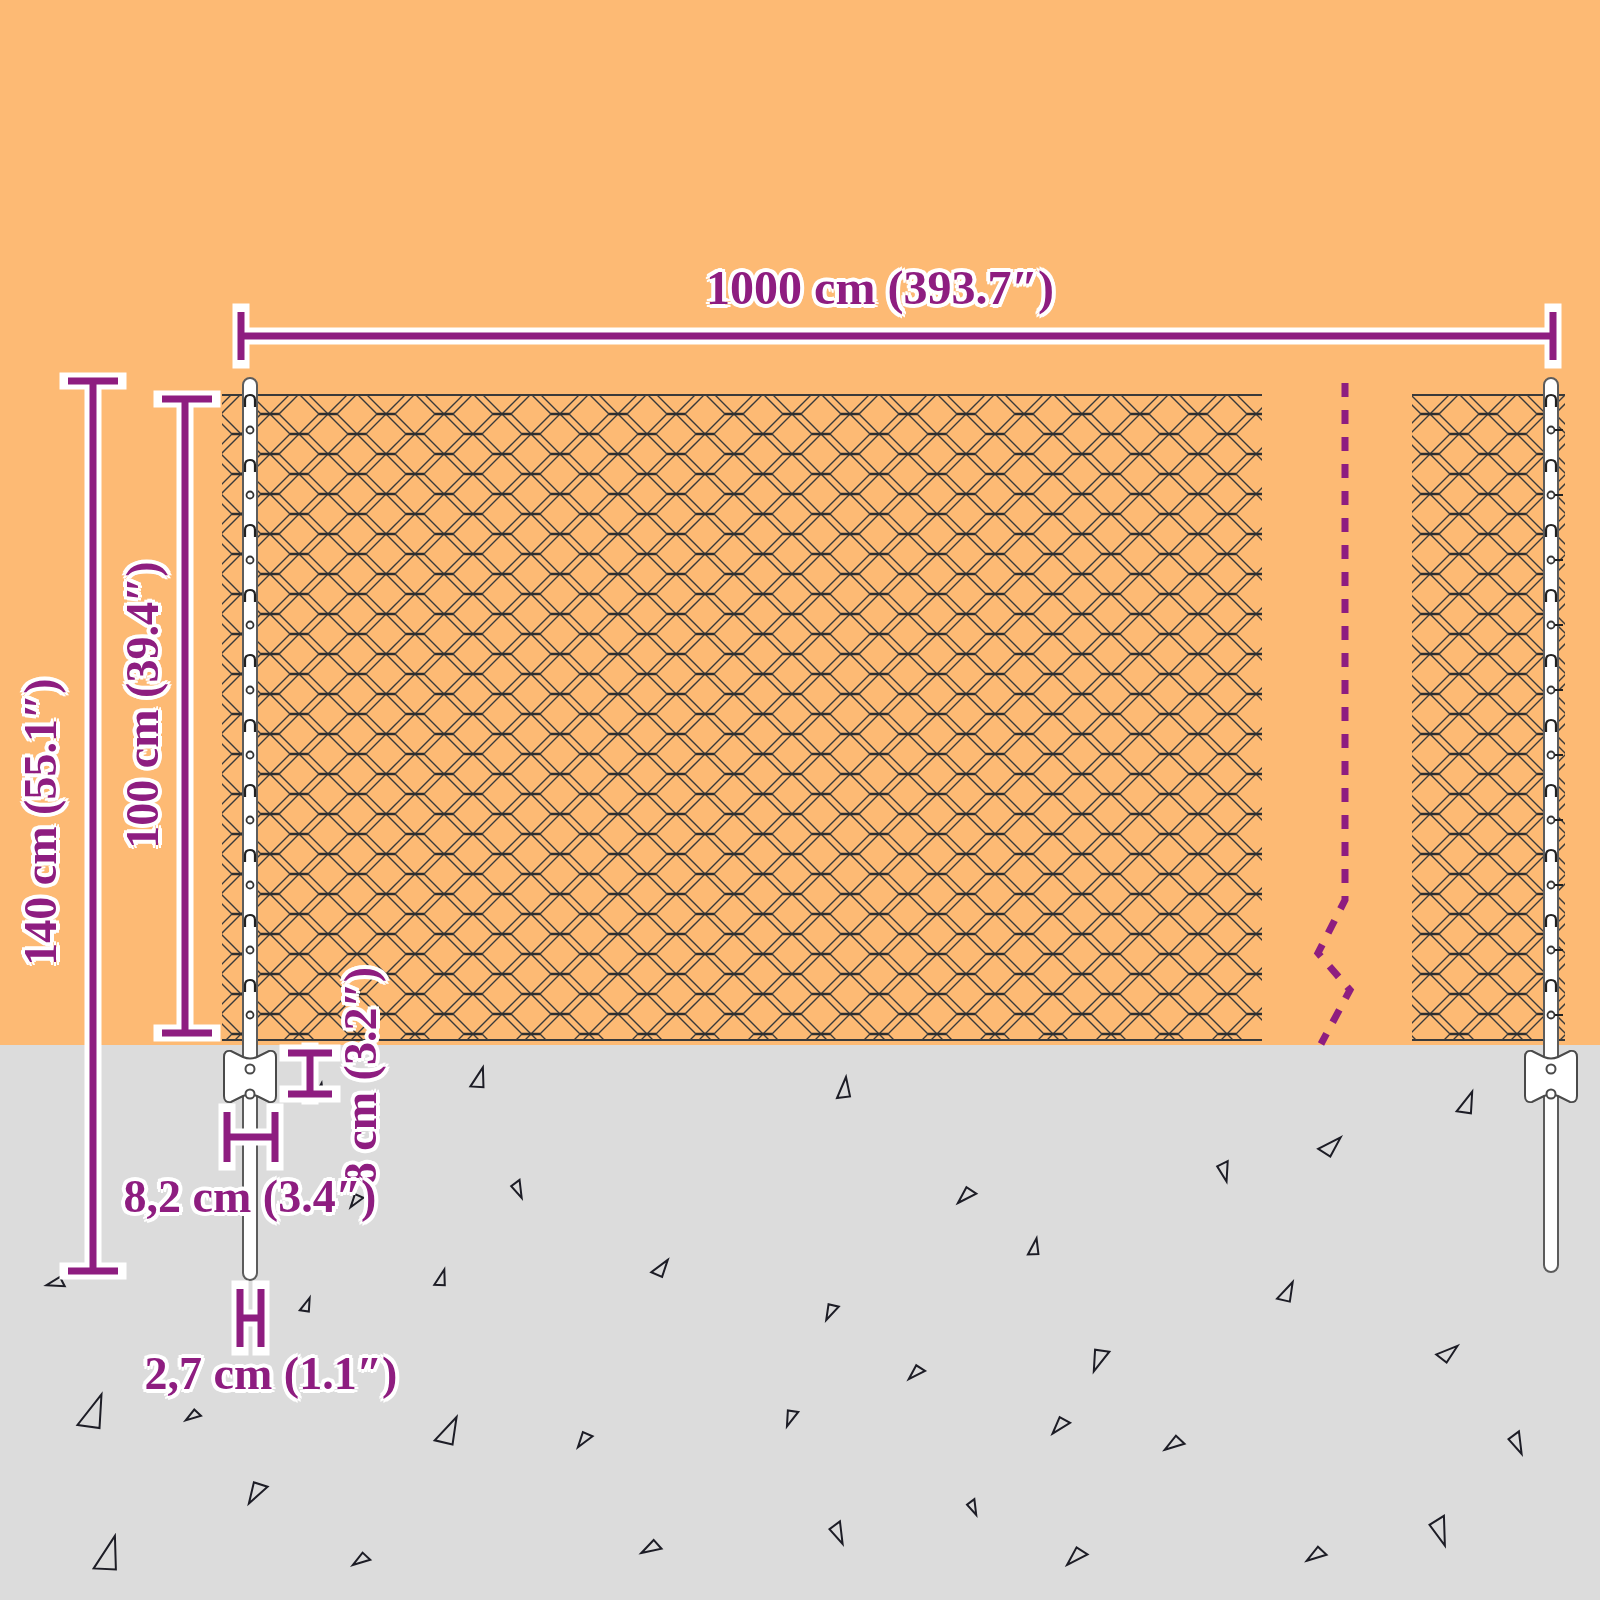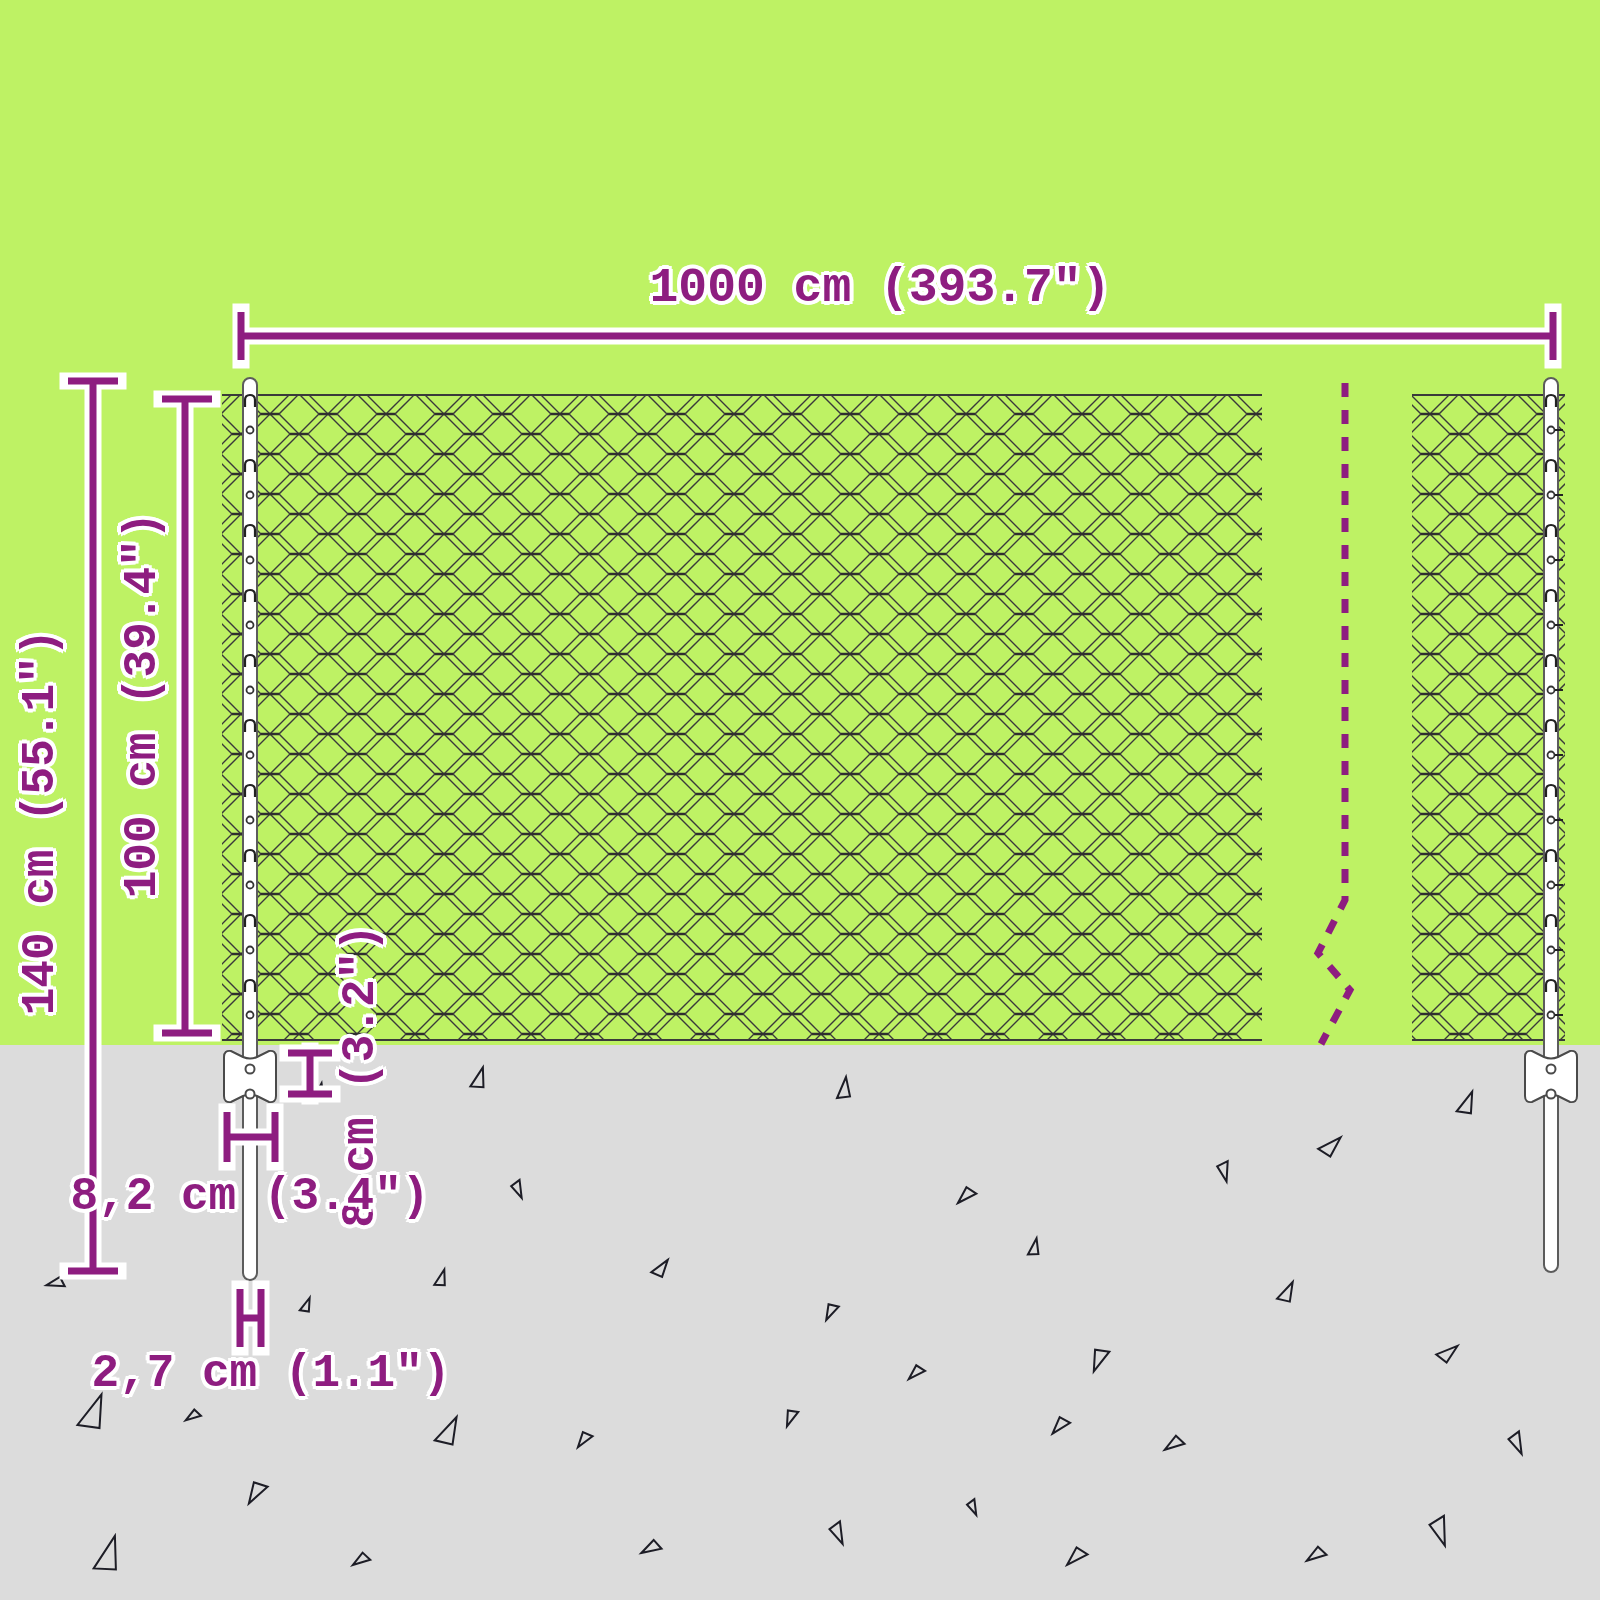--- a/index.html
+++ b/index.html
@@ -1,18 +1,18 @@
 <!DOCTYPE html>
 <html><head>
 <meta charset="utf-8">
 <style>
   html,body{margin:0;padding:0;background:#fff;}
   #stage{
     position:relative;width:1600px;height:1600px;overflow:hidden;
-    font-family:Liberation Mono, monospace;background:#bef264;
+    font-family:Liberation Serif, serif;background:#fdba74;
   }
   #stage svg{position:absolute;left:0;top:0;}
   .dim-label{
     position:absolute;color:var(--accent);font-weight:bold;font-size:46px;
     white-space:nowrap;transform:translate(-50%,-50%);line-height:1;
     text-shadow:4px 0 0 var(--halo),-4px 0 0 var(--halo),0 4px 0 var(--halo),0 -4px 0 var(--halo),
       3px 3px 0 var(--halo),-3px -3px 0 var(--halo),3px -3px 0 var(--halo),-3px 3px 0 var(--halo);
   }
   .dim-label.vert{transform:translate(-50%,-50%) rotate(-90deg);}
   .dim-label.big{font-size:48px;}

